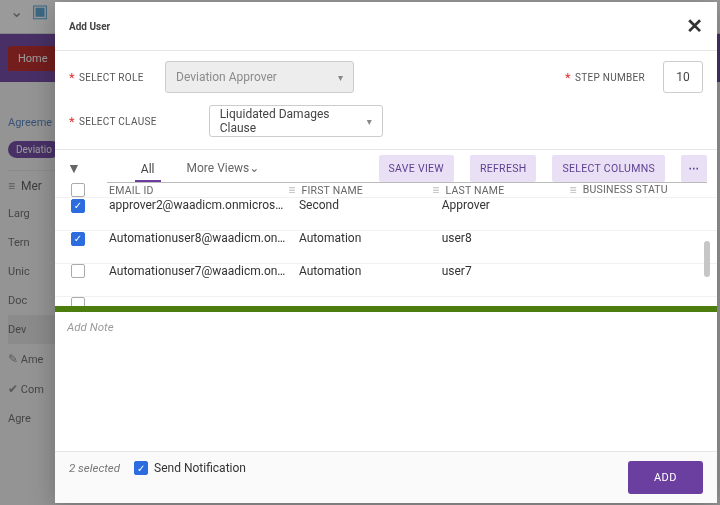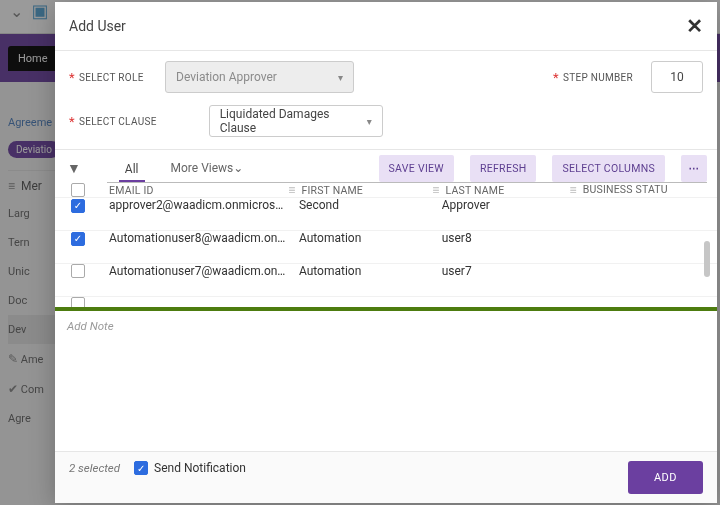--- a/index.html
+++ b/index.html
@@ -1,45 +1,45 @@
 <!DOCTYPE html>
 <html><head>
 <meta charset="utf-8">
 <style>
 *{box-sizing:border-box;margin:0;padding:0;font-family:-apple-system,BlinkMacSystemFont,"Segoe UI",Roboto,Arial,sans-serif}
 body{width:720px;height:505px;background:#f2f2f2;overflow:hidden;font-size:12px;color:#333;position:relative}
 .bg{position:absolute;inset:0;display:flex;flex-direction:column;pointer-events:none;z-index:0}
 .bg-top{height:34px;background:#fff;border-bottom:1px solid #ddd}
 .bg-purple{height:48px;background:#6b3fa0;display:flex;align-items:center;padding:0 8px;gap:6px}
-.home-tab{background:#000000;color:#fff;font-size:11px;padding:6px 10px;border-radius:3px 3px 0 0}
+.home-tab{background:#b91c1c;color:#fff;font-size:11px;padding:6px 10px;border-radius:3px 3px 0 0}
 .bg-ico{color:#888;font-size:16px;margin-left:10px}
 .bg-ico2{color:#53a4d6;font-size:18px;margin-left:8px}
 .bg-nav{flex:1;background:#f5f5f5;padding:26px 8px 0 8px;overflow:hidden}
 .bg-nav a{display:block;font-size:11px;color:#4c7fbf;padding:8px 0}
 .chip{display:inline-block;background:#6b3fa0;color:#fff;font-size:10px;padding:3px 8px;border-radius:10px;margin:4px 0 10px}
 .bg-nav .hdr{display:flex;align-items:center;gap:6px;color:#555;font-size:12px;padding:8px 0 6px;border-top:1px solid #e4e4e4;margin-top:2px}
 .bg-nav .sub{color:#666;padding:8px 0;font-size:11px}
 .bg-nav .act{background:#e3e3e3}
 .bg-nav .ico{color:#888;font-size:12px}
 
 .scrim{position:absolute;inset:0;background:rgba(30,30,30,.45);z-index:5}
 .modal{position:absolute;left:55px;top:2px;width:662px;height:501px;background:#fff;z-index:10;display:flex;flex-direction:column;box-shadow:0 4px 24px rgba(0,0,0,.25)}
 .m-title{display:flex;align-items:center;justify-content:space-between;padding:12px 14px;border-bottom:1px solid #e6e6e6}
-.m-title h2{font-size:14px;font-weight:400;color:#444}
+.m-title h2{font-size:10px;font-weight:700;color:#444}
 .x{font-size:20px;color:#333;cursor:pointer;font-weight:bold}
 
 .form{padding:10px 14px 6px 14px;border-bottom:1px solid #e6e6e6}
 .frow{display:flex;align-items:center;margin-bottom:12px;gap:18px}
 .flabel{font-size:10px;color:#555;letter-spacing:.3px;display:flex;align-items:center;gap:2px;min-width:78px}
 .req{color:#d33;font-size:13px;margin-right:2px}
 .select,.step-in{height:32px;border:1px solid #ccc;border-radius:3px;background:#fff;display:flex;align-items:center;justify-content:space-between;padding:0 10px;font-size:12px;color:#444}
 .select{width:189px;cursor:pointer}
 .select.dis{background:#ededed;color:#8b8b8b;cursor:default}
 .select .caret{color:#888;font-size:10px}
-.step-in{width:52px;justify-content:center}
+.step-in{width:40px;justify-content:center}
 
 .tools{display:flex;align-items:center;padding:4px 10px 0 6px;gap:10px}
 .filter-ico{color:#666;font-size:14px;padding:6px 6px;cursor:pointer}
 .all{font-size:12px;color:#444;padding:8px 6px 4px;border-bottom:2px solid transparent}
 .all.a{border-bottom:2px solid #6b3fa0}
 .mv{font-size:12px;color:#666;cursor:pointer;display:flex;align-items:flex-start;margin-left:16px}
 .sp{flex:1}
 .pbtn{background:#e9e0f5;color:#5e3f91;border:none;font-size:10.5px;letter-spacing:.3px;padding:7px 10px;margin-left:6px;cursor:pointer;border-radius:2px}
 .dots{width:26px;padding:7px 0;text-align:center;font-weight:bold}
 .divider-under-all{height:1px;background:#bbb;margin:0 10px 0 52px}
@@ -57,21 +57,21 @@
 .grow{height:33px;font-size:12px;color:#333;border-top:1px solid #f1f1f1}
 .grow .col{overflow:hidden;text-overflow:ellipsis;white-space:nowrap;padding-right:8px}
 .cbox{width:14px;height:14px;border:1px solid #aaa;border-radius:2px;display:inline-flex;align-items:center;justify-content:center;background:#fff;cursor:pointer}
 .cbox.on{background:#2d6cdf;border-color:#2d6cdf;color:#fff;font-size:10px}
 
 .hscroll{height:12px;margin:4px 20px 2px 62px;background:#eee;border-radius:7px;position:relative}
 .hscroll .thumb{position:absolute;left:0;top:0;height:100%;width:78%;background:#c6c6c6;border-radius:7px}
 .vscroll{position:absolute;right:7px;top:52px;width:6px;height:110px;background:transparent}
 .vscroll .vthumb{width:100%;height:36px;background:#c6c6c6;border-radius:3px;margin-top:6px}
 
-.note{padding:8px 12px;font-size:11.5px;color:#9a9a9a;font-style:italic;border-top:4px solid #4d7c0f;flex:1}
+.note{padding:8px 12px;font-size:11.5px;color:#9a9a9a;font-style:italic;border-top:6px solid #4d7c0f;flex:1}
 .footer{display:flex;align-items:flex-start;padding:9px 14px;border-top:1px solid #e6e6e6;background:#fafafa;gap:14px}
 .fcount{font-size:11.5px;color:#777;font-style:italic}
 .fchk{display:flex;align-items:center;gap:6px;font-size:12px;color:#333}
 .addbtn{margin-left:auto;background:#6b3fa0;color:#fff;border:none;font-size:11px;letter-spacing:.5px;padding:10px 26px;border-radius:3px;cursor:pointer}
 </style>
 </head>
 <body>
 
 <div class="bg">
   <div class="bg-top"><span class="bg-ico">⌄</span><span class="bg-ico2">▣</span></div>
@@ -129,21 +129,21 @@
       <div style="width:16px"></div>
       <div class="select" style="width:174px">
         <span>Liquidated Damages Clause</span>
         <span class="caret">▾</span>
       </div>
     </div>
   </div>
 
   <div class="tools">
     <span class="filter-ico">▼</span>
-    <div style="margin-left:22px">
+    <div style="margin-left:38px">
       <div class="all a">All</div>
     </div>
     <div class="mv">
       <span>More Views</span>
       <span>⌄</span>
     </div>
     <div class="sp"></div>
     <button class="pbtn">SAVE VIEW</button>
     <button class="pbtn">REFRESH</button>
     <button class="pbtn">SELECT COLUMNS</button>

